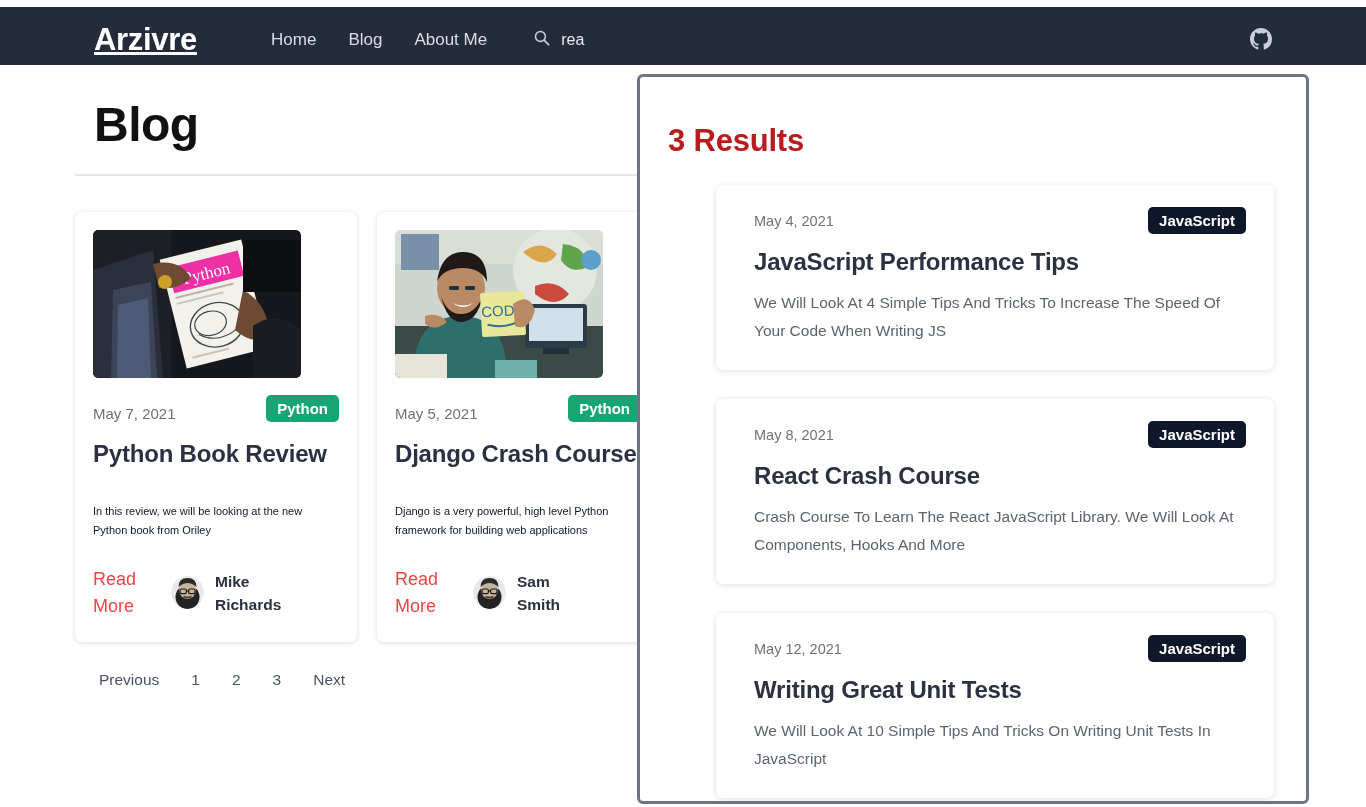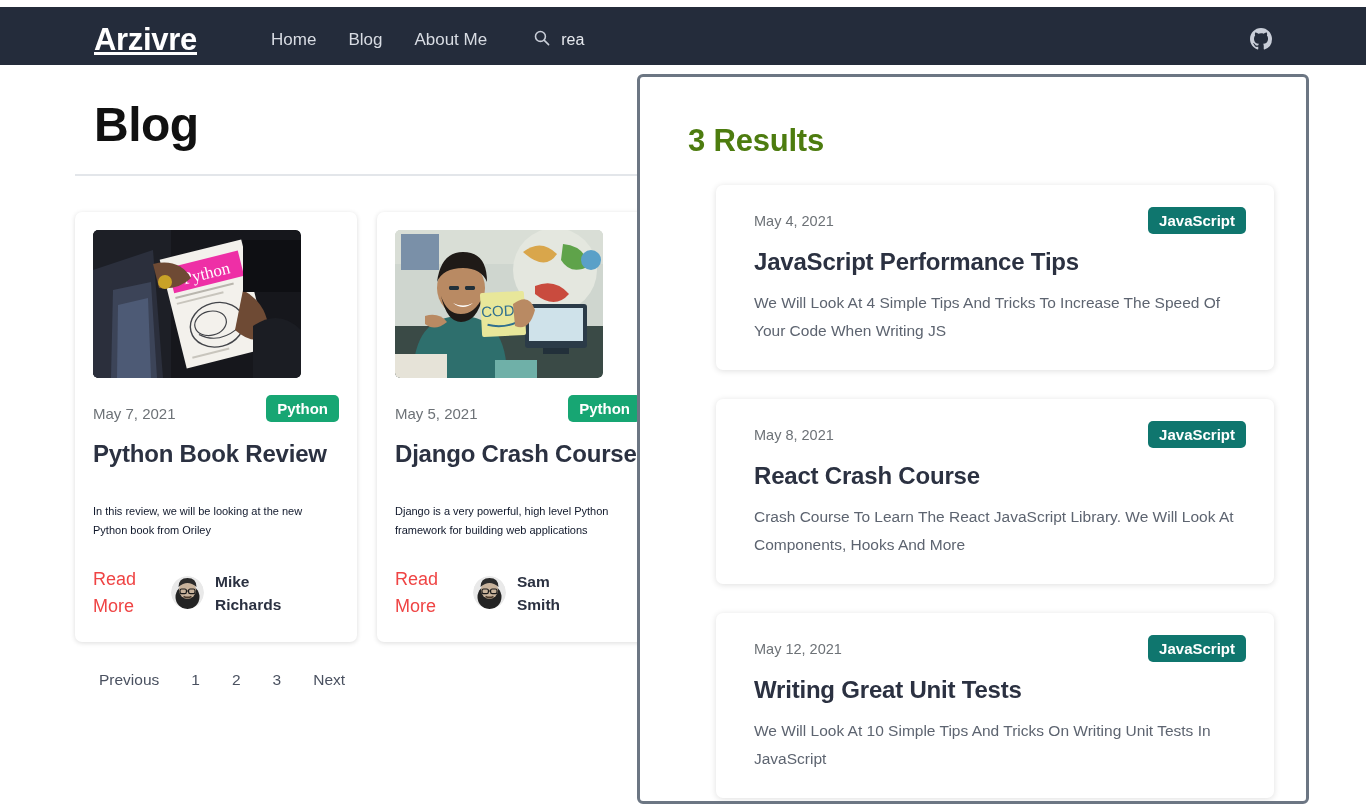--- a/index.html
+++ b/index.html
@@ -129,21 +129,21 @@
   .badge {
     color: #ffffff;
     font-size: 15px;
     font-weight: bold;
     border-radius: 5px;
     padding: 6px 11px;
     line-height: 1;
     white-space: nowrap;
   }
   .badge-python { background: #17a673; }
-  .badge-js { background: #0f766e; }
+  .badge-js { background: #0f172a; }
   .card-title {
     margin-top: 17px;
     font-size: 24px;
     font-weight: bold;
     color: #2b3141;
     line-height: 1.28;
     letter-spacing: -0.2px;
   }
   .card-excerpt {
     margin-top: 32px;
@@ -204,23 +204,23 @@
     left: 637px;
     top: 74px;
     width: 672px;
     height: 730px;
     background: #ffffff;
     border: 3px solid #6c7683;
     border-radius: 6px;
     overflow: hidden;
   }
   .results-heading {
-    margin: 46px 0 0 48px;
+    margin: 46px 0 0 28px;
     font-size: 31px;
-    color: #4d7c0f;
+    color: #b91c1c;
     letter-spacing: -0.2px;
   }
   .results-list {
     margin-top: 26px;
     padding: 0 32px 0 40px;
     display: flex;
     flex-direction: column;
     gap: 29px;
     margin-left: 36px;
   }

